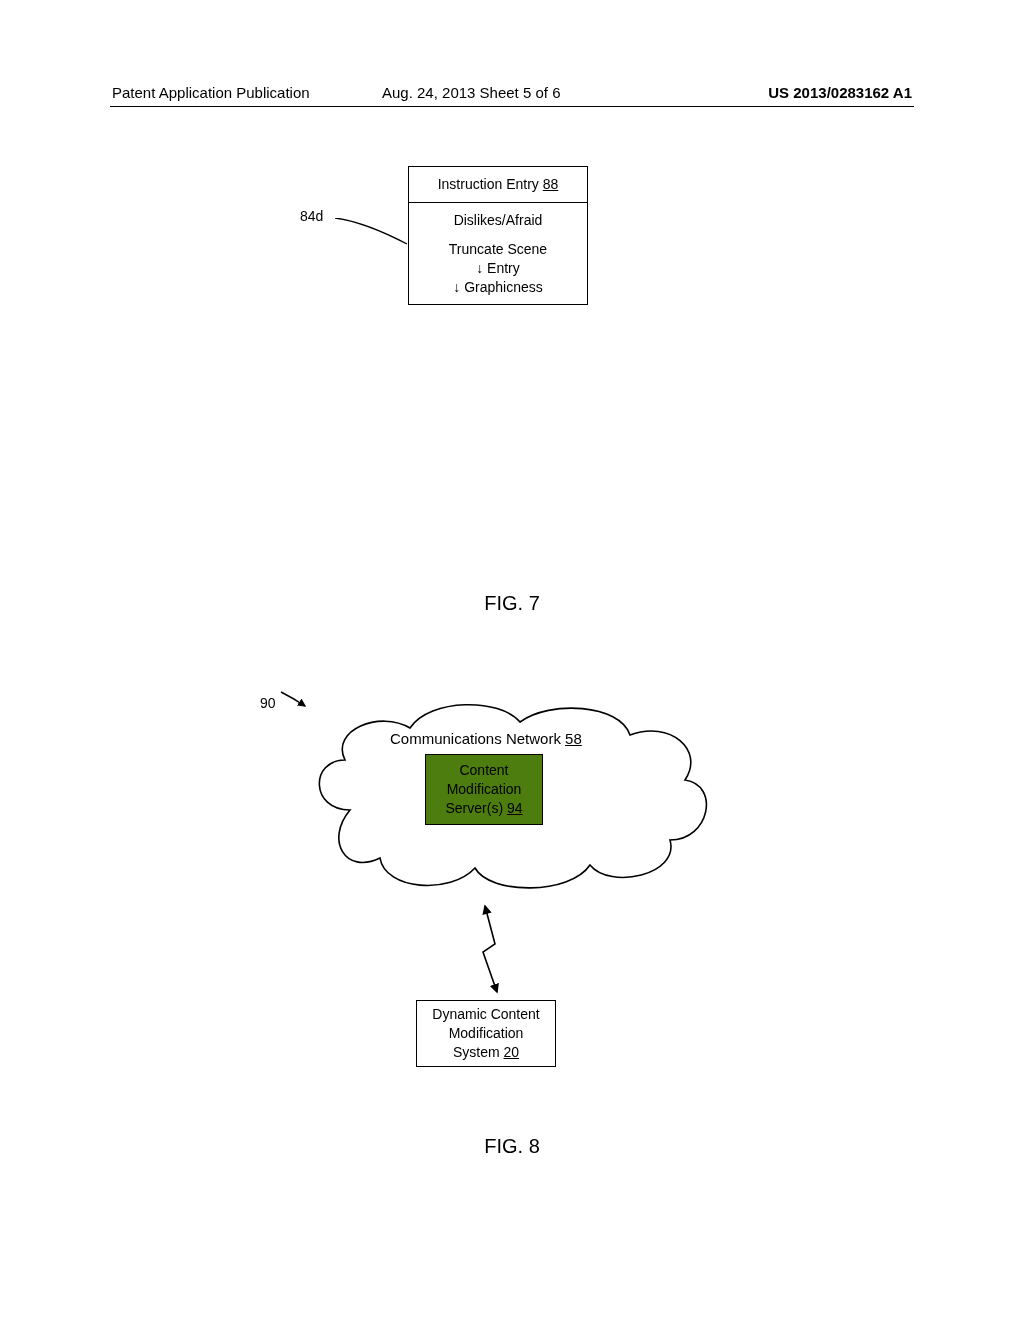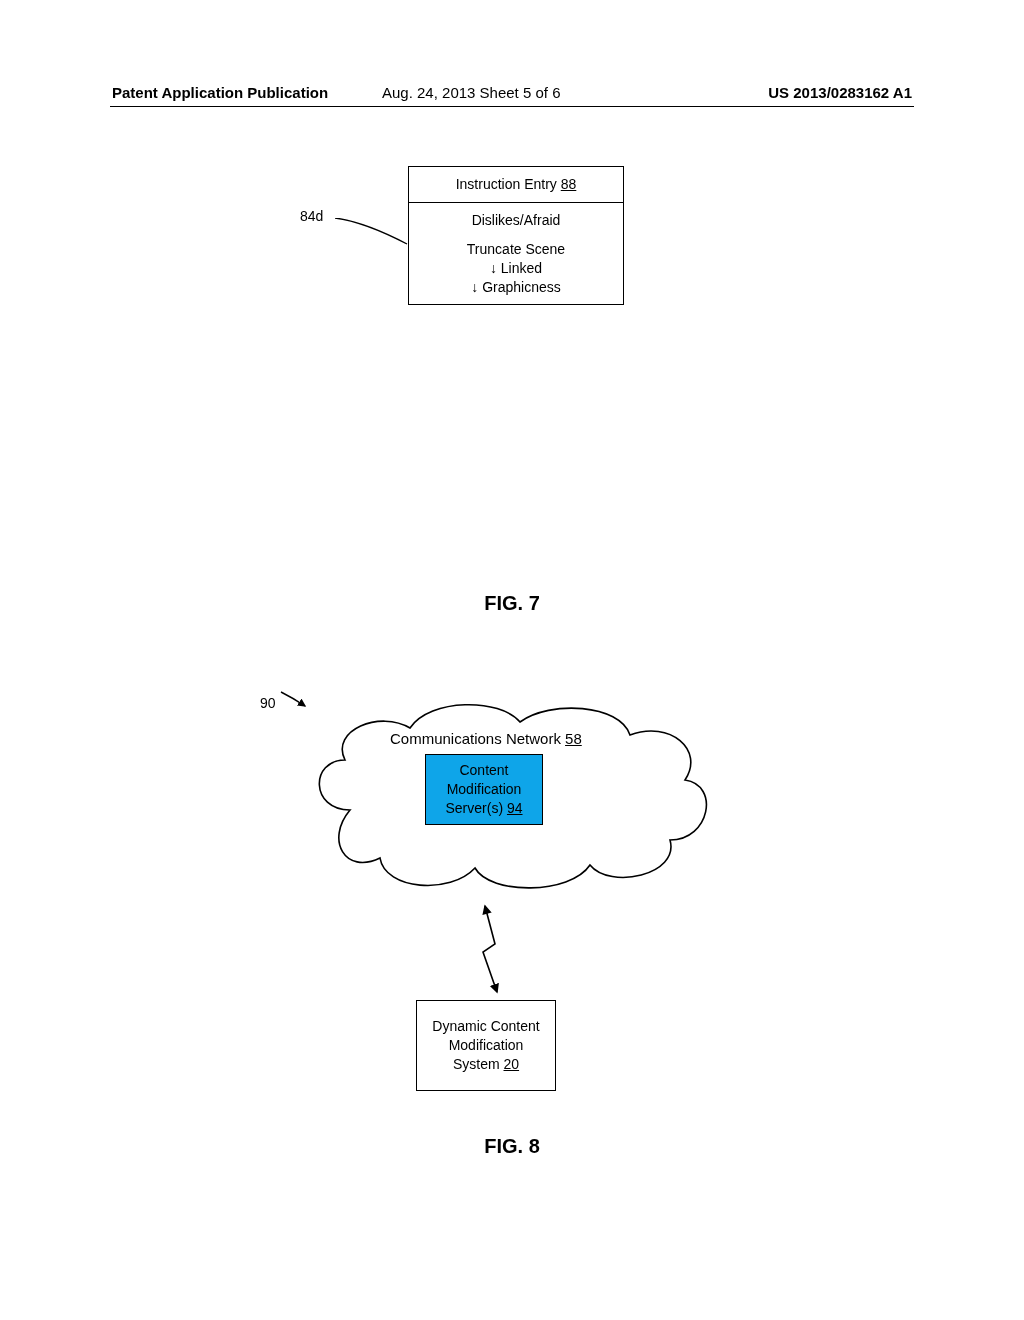--- a/index.html
+++ b/index.html
@@ -13,37 +13,37 @@
   }
   .page-header {
     position: absolute;
     top: 84px;
     left: 112px;
     right: 112px;
     display: flex;
     justify-content: space-between;
     font-size: 15px;
   }
-  .page-header .left { font-weight: bold; }
+  .page-header .left { font-weight: normal; }
   .page-header .center { position:absolute; left:270px; }
   .page-header .right { font-weight: bold; }
   .hr-top {
     position: absolute;
     top: 106px;
     left: 110px;
     right: 110px;
     border-top: 1px solid #000;
   }
 
   
   .fig7-wrap {
     position: absolute;
     top: 166px;
     left: 408px;
-    width: 216px;
+    width: 180px;
   }
   .fig7-table {
     border: 1.5px solid #000;
   }
   .cell {
     padding: 8px 6px;
     text-align: center;
     font-size: 14px;
     line-height: 1.35;
   }
@@ -56,21 +56,21 @@
     font-size: 14px;
   }
   .fig7-lead {
     position: absolute;
     top: 218px;
     left: 335px;
   }
   .fig-caption {
     position: absolute;
     text-align: center;
-    font-weight: bold;
+    font-weight: normal;
     font-size: 20px;
     left: 0; right: 0;
   }
   .fig7-cap { top: 592px; }
   .fig8-cap { top: 1135px; }
 
   
   .fig8 {
     position: absolute;
     top: 690px;
@@ -93,31 +93,31 @@
   .server-box {
     position: absolute;
     top: 64px;
     left: 165px;
     width: 118px;
     border: 1.5px solid #000;
     text-align: center;
     font-size: 14px;
     padding: 6px 4px;
     line-height: 1.35;
-    background:#0ea5e9;
+    background:#4d7c0f;
   }
   .dcm-box {
     position: absolute;
     top: 310px;
     left: 156px;
     width: 140px;
     border: 1.5px solid #000;
     text-align: center;
     font-size: 14px;
-    padding: 16px 4px;
+    padding: 4px 4px;
     line-height: 1.35;
   }
   .ref90 {
     position: absolute;
     top: 0;
     left: 0;
     font-size: 14px;
   }
   .arrow-conn {
     position: absolute;
@@ -142,21 +142,21 @@
 
 <div class="fig7-wrap">
   <div class="fig7-table">
     <div class="cell">
       <span>Instruction Entry </span><span class="underline">88</span>
     </div>
     <div class="cell">
       <div>Dislikes/Afraid</div>
       <div style="height:10px"></div>
       <div>Truncate Scene</div>
-      <div>↓ Linked</div>
+      <div>↓ Entry</div>
       <div>↓ Graphicness</div>
     </div>
   </div>
 </div>
 
 <div class="fig-caption fig7-cap">FIG. 7</div>
 
 <div class="fig8">
   <div class="ref90">
     <span>90</span>

